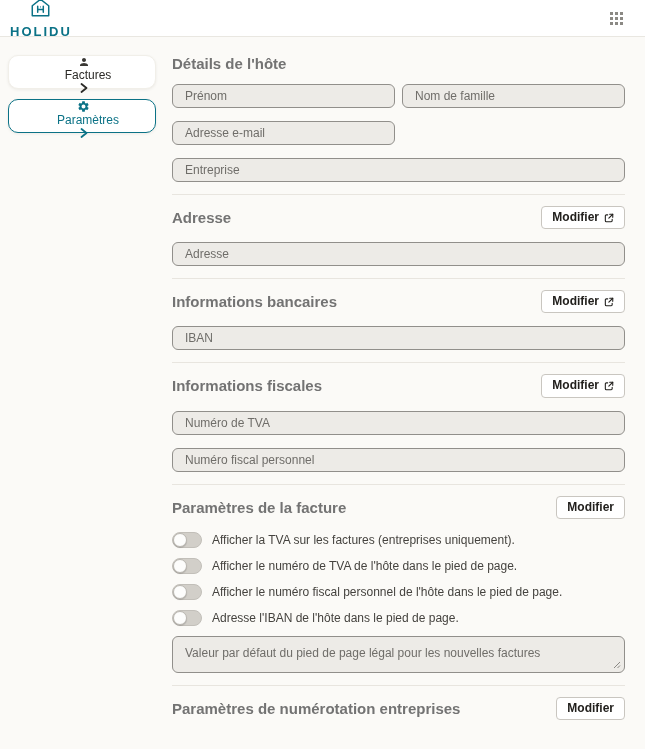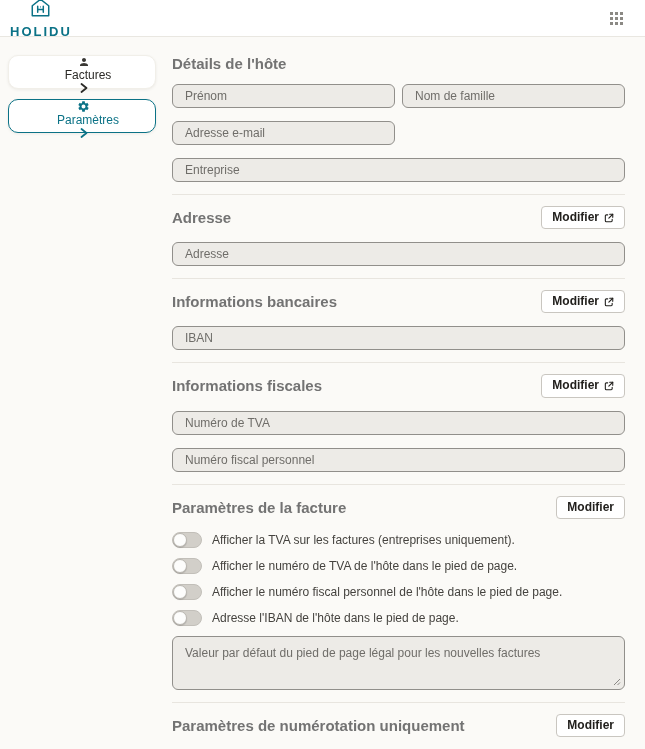--- a/index.html
+++ b/index.html
@@ -68,21 +68,21 @@
   }
   .switch .knob {
     position: absolute; left: 0px; top: 0px; width: 14px; height: 14px;
     background: #fdfdfc; border: 1px solid #bab7b1; border-radius: 50%;
     box-shadow: 0 1px 1px rgba(0,0,0,.15);
   }
   .toggle-label { font-size: 12px; color: #45433f; margin-left: 10px; }
 
   .textarea-wrap { position: relative; margin-top: 2px; }
   .text-area {
-    width: 100%; height: 54px; background: var(--input-bg);
+    width: 100%; height: 37px; background: var(--input-bg);
     border: 1px solid var(--input-border); border-radius: 6px;
     padding: 9px 12px; font-size: 12px; color: #2b2a27; resize: none; display: block;
     font-family: "Liberation Sans", sans-serif;
   }
   .resize-handle { position: absolute; right: 4px; bottom: 4px; display: flex; cursor: nwse-resize; }
 </style>
 </head>
 <body>
 
 <header class="app-header">
@@ -249,21 +249,21 @@
             <path d="M7 4.5 L4.5 7"></path>
           </svg>
         </span>
       </div>
     </section>
 
     <hr class="divider">
 
     <section>
       <div class="section-head">
-        <h3 class="section-title">Paramètres de numérotation uniquement</h3>
+        <h3 class="section-title">Paramètres de numérotation entreprises</h3>
         <button class="btn-modifier">
           <span>Modifier</span>
         </button>
       </div>
 
     </section>
 
   </main>
 </div>
 

